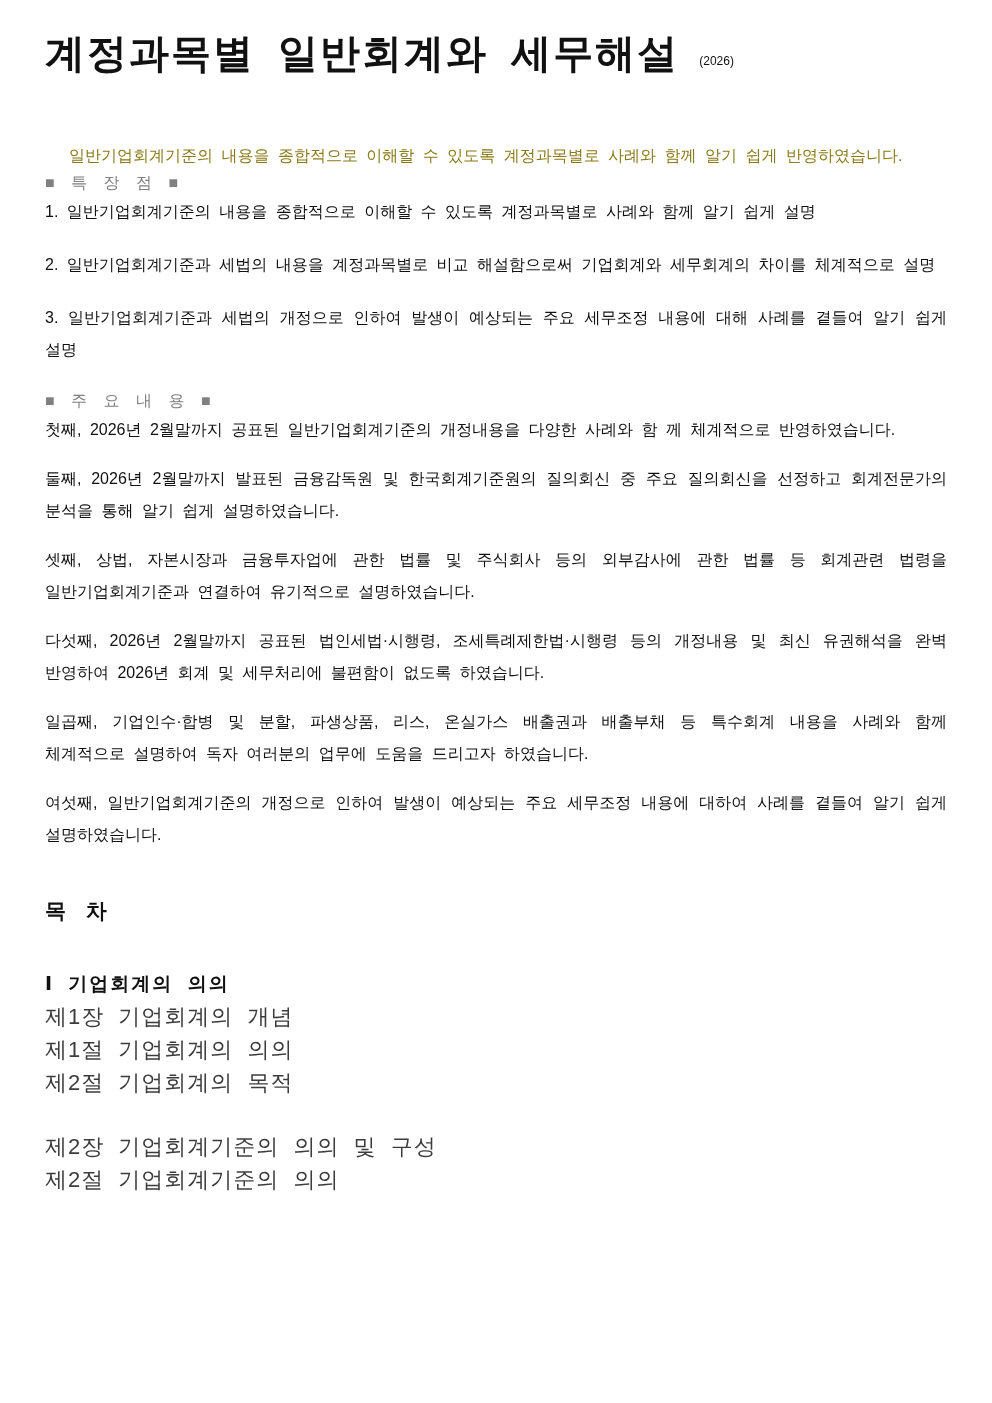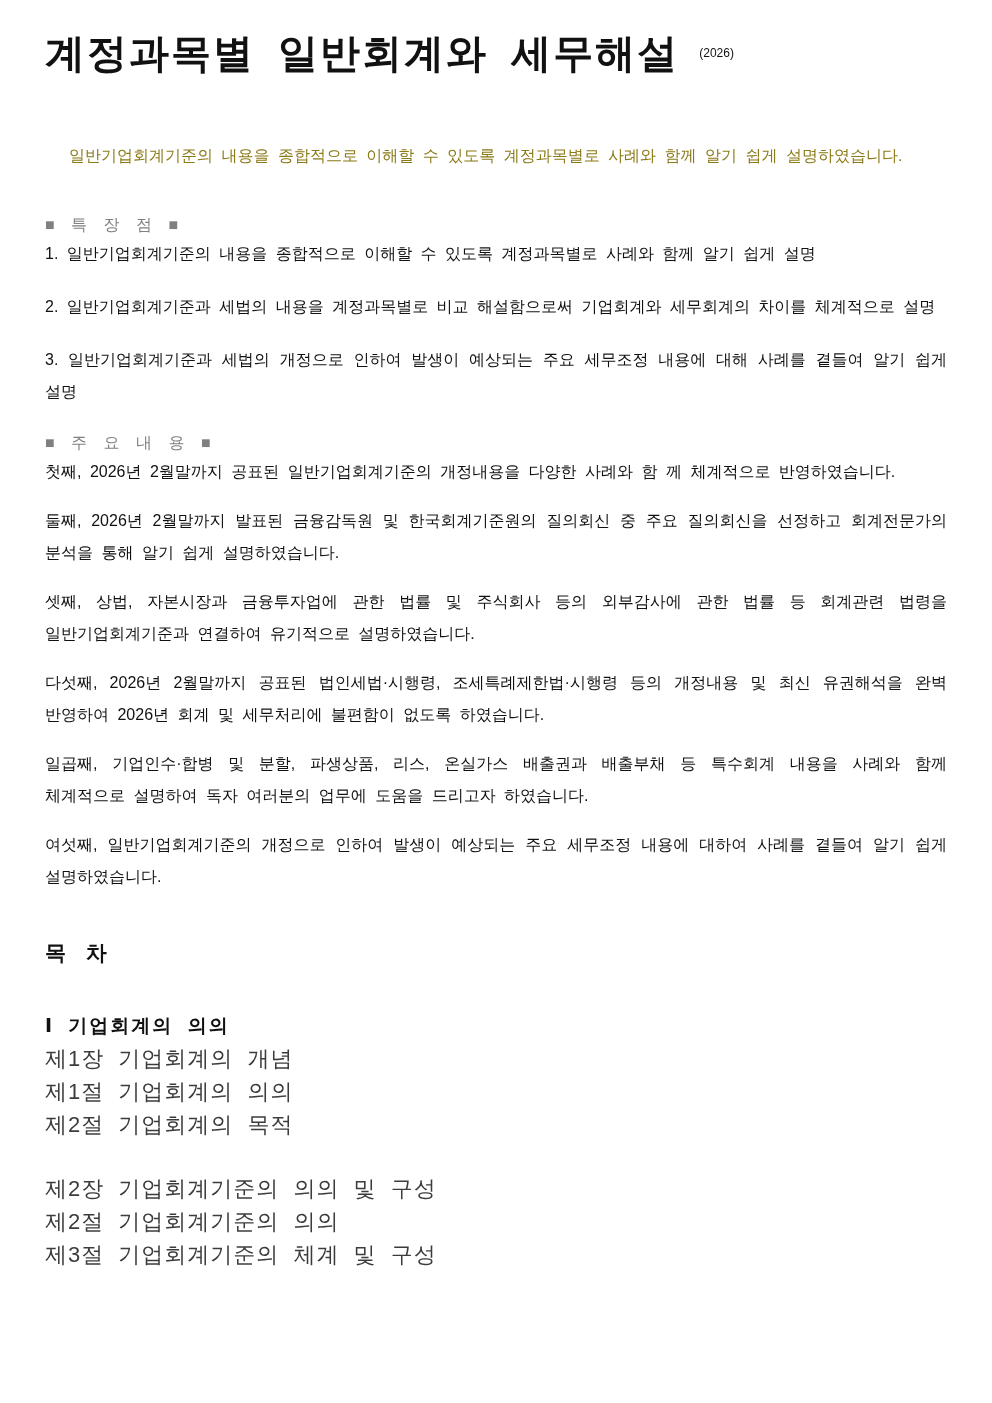--- a/index.html
+++ b/index.html
@@ -16,21 +16,21 @@
   }
   .page {
     width: 992px;
     min-height: 1403px;
     background: var(--page-bg);
     padding: 24px 45px 40px 45px;
   }
   
   .title-row {
     display: flex;
-    align-items: center;
+    align-items: flex-end;
     gap: 20px;
     margin-top: 4px;
   }
   .book-title {
     font-size: 40px;
     font-weight: bold;
     color: var(--body-text);
     letter-spacing: 2px;
     word-spacing: 10px;
     line-height: 50px;
@@ -53,21 +53,20 @@
     text-align: justify;
     word-break: keep-all;
     word-spacing: 4px;
   }
   .sec-heading {
     font-size: 16px;
     line-height: 27px;
     color: var(--section-heading);
     letter-spacing: 5px;
     word-spacing: 2px;
-    margin-top: 42px;
   }
   .sec-heading.second { margin-top: 14px; }
   .body-par {
     font-size: 16px;
     line-height: 32px;
     color: var(--body-text);
     text-align: justify;
     word-break: keep-all;
     word-spacing: 4px;
     margin: 0 0 21px 0;
@@ -104,21 +103,21 @@
 </head>
 <body>
 
 <div class="page">
 
   <div class="title-row">
     <span class="book-title">계정과목별 일반회계와 세무해설</span>
     <span class="book-edition">(2026)</span>
   </div>
 
-  <p class="intro-par">일반기업회계기준의 내용을 종합적으로 이해할 수 있도록 계정과목별로 사례와 함께 알기 쉽게 설명하였습니다.</p>
+  <p class="intro-par">일반기업회계기준의 내용을 종합적으로 이해할 수 있도록 계정과목별로 사례와 함께 알기 쉽게 반영하였습니다.</p>
 
   <div class="sec-heading">■ 특 장 점 ■</div>
 
   <div class="features-list">
     <p class="body-par">1. 일반기업회계기준의 내용을 종합적으로 이해할 수 있도록 계정과목별로 사례와 함께 알기 쉽게 설명</p>
     <p class="body-par">2. 일반기업회계기준과 세법의 내용을 계정과목별로 비교 해설함으로써 기업회계와 세무회계의 차이를 체계적으로 설명</p>
     <p class="body-par">3. 일반기업회계기준과 세법의 개정으로 인하여 발생이 예상되는 주요 세무조정 내용에 대해 사례를 곁들여 알기 쉽게 설명</p>
   </div>
 
   <div class="sec-heading second">■ 주 요 내 용 ■</div>
@@ -137,16 +136,15 @@
   <div class="toc-group1">
     <div class="toc-line bold">Ⅰ 기업회계의 의의</div>
     <div class="toc-line">제1장 기업회계의 개념</div>
     <div class="toc-line">제1절 기업회계의 의의</div>
     <div class="toc-line">제2절 기업회계의 목적</div>
   </div>
 
   <div class="toc-group2">
     <div class="toc-line">제2장 기업회계기준의 의의 및 구성</div>
     <div class="toc-line">제2절 기업회계기준의 의의</div>
-    <div class="toc-line">제3절 기업회계기준의 체계 및 구성</div>
   </div>
 
 </div>
 
 </body></html>

